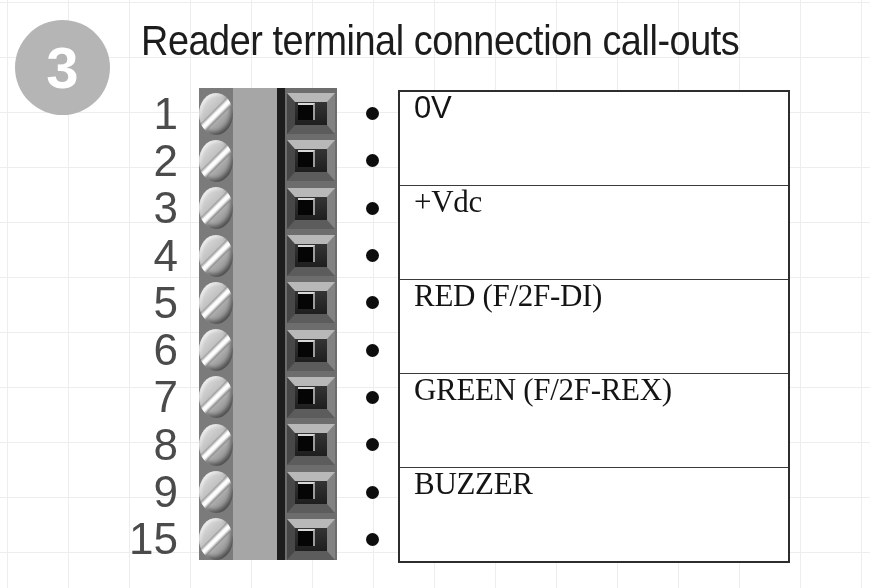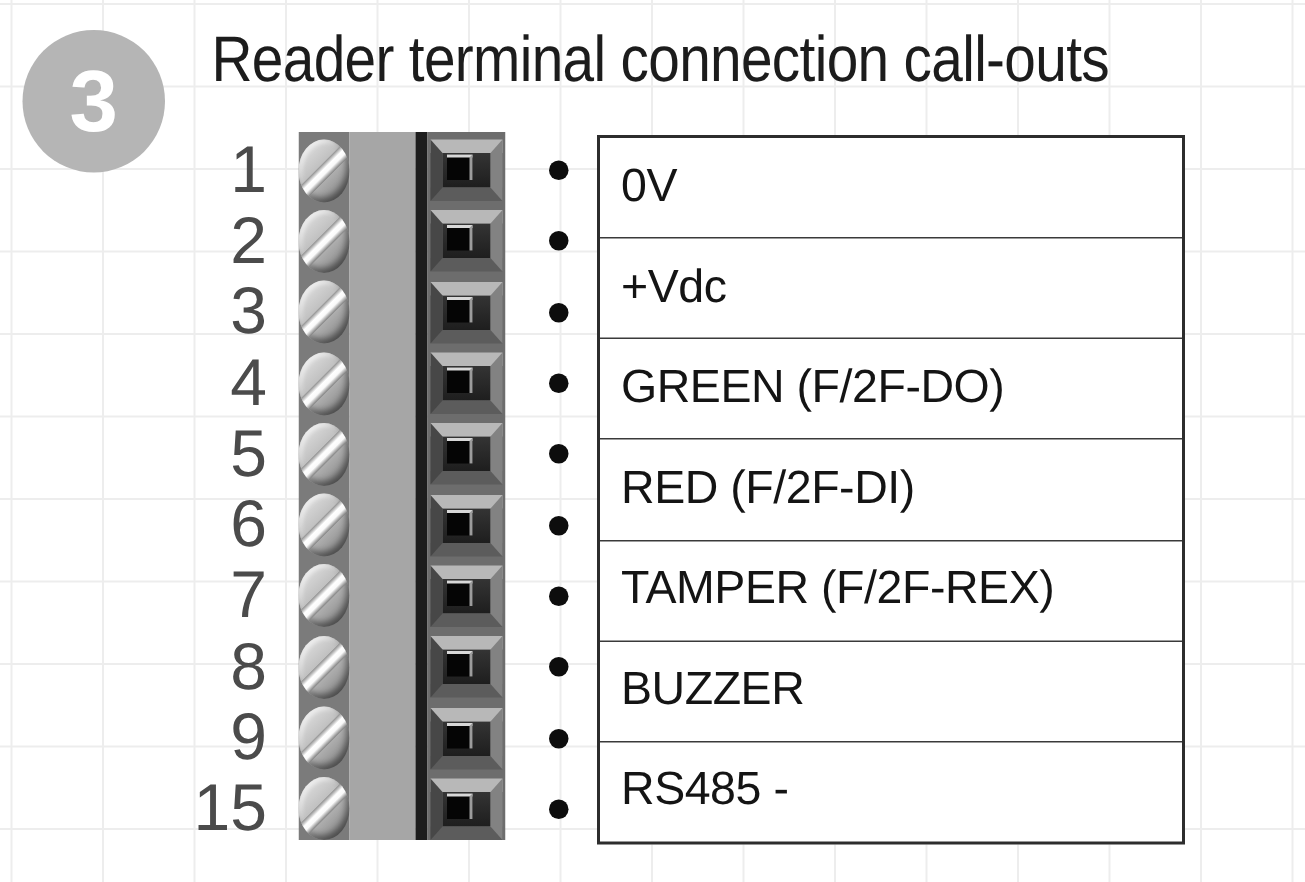--- a/index.html
+++ b/index.html
@@ -169,27 +169,27 @@
     height: 473px;
     box-sizing: border-box;
     border: 2px solid #2d2d2d;
     background: #ffffff;
     display: flex;
     flex-direction: column;
   }
   .callout-table .trow {
     flex: 1;
     display: flex;
-    align-items: center;
     padding-left: 14px;
     padding-bottom: 4px;
     box-sizing: border-box;
   }
   .callout-table .trow + .trow {
     border-top: 1.5px solid #3a3a3a;
+    font-family: Liberation Serif, serif;
   }
   .row-label {
     font-size: 31px;
     color: #141414;
     line-height: 1;
     white-space: nowrap;
     letter-spacing: -0.3px;
   }
 </style>
 </head>
@@ -343,29 +343,23 @@
   </div>
 
   <div class="callout-table">
     <div class="trow">
         <span class="row-label">0V</span>
       </div>
     <div class="trow">
         <span class="row-label">+Vdc</span>
       </div>
     <div class="trow">
-        <span class="row-label">GREEN (F/2F-DO)</span>
-      </div>
-    <div class="trow">
         <span class="row-label">RED (F/2F-DI)</span>
       </div>
     <div class="trow">
-        <span class="row-label">TAMPER (F/2F-REX)</span>
+        <span class="row-label">GREEN (F/2F-REX)</span>
       </div>
     <div class="trow">
         <span class="row-label">BUZZER</span>
       </div>
-    <div class="trow">
-        <span class="row-label">RS485 -</span>
-      </div>
   </div>
 
 </div>
 
 </body></html>

